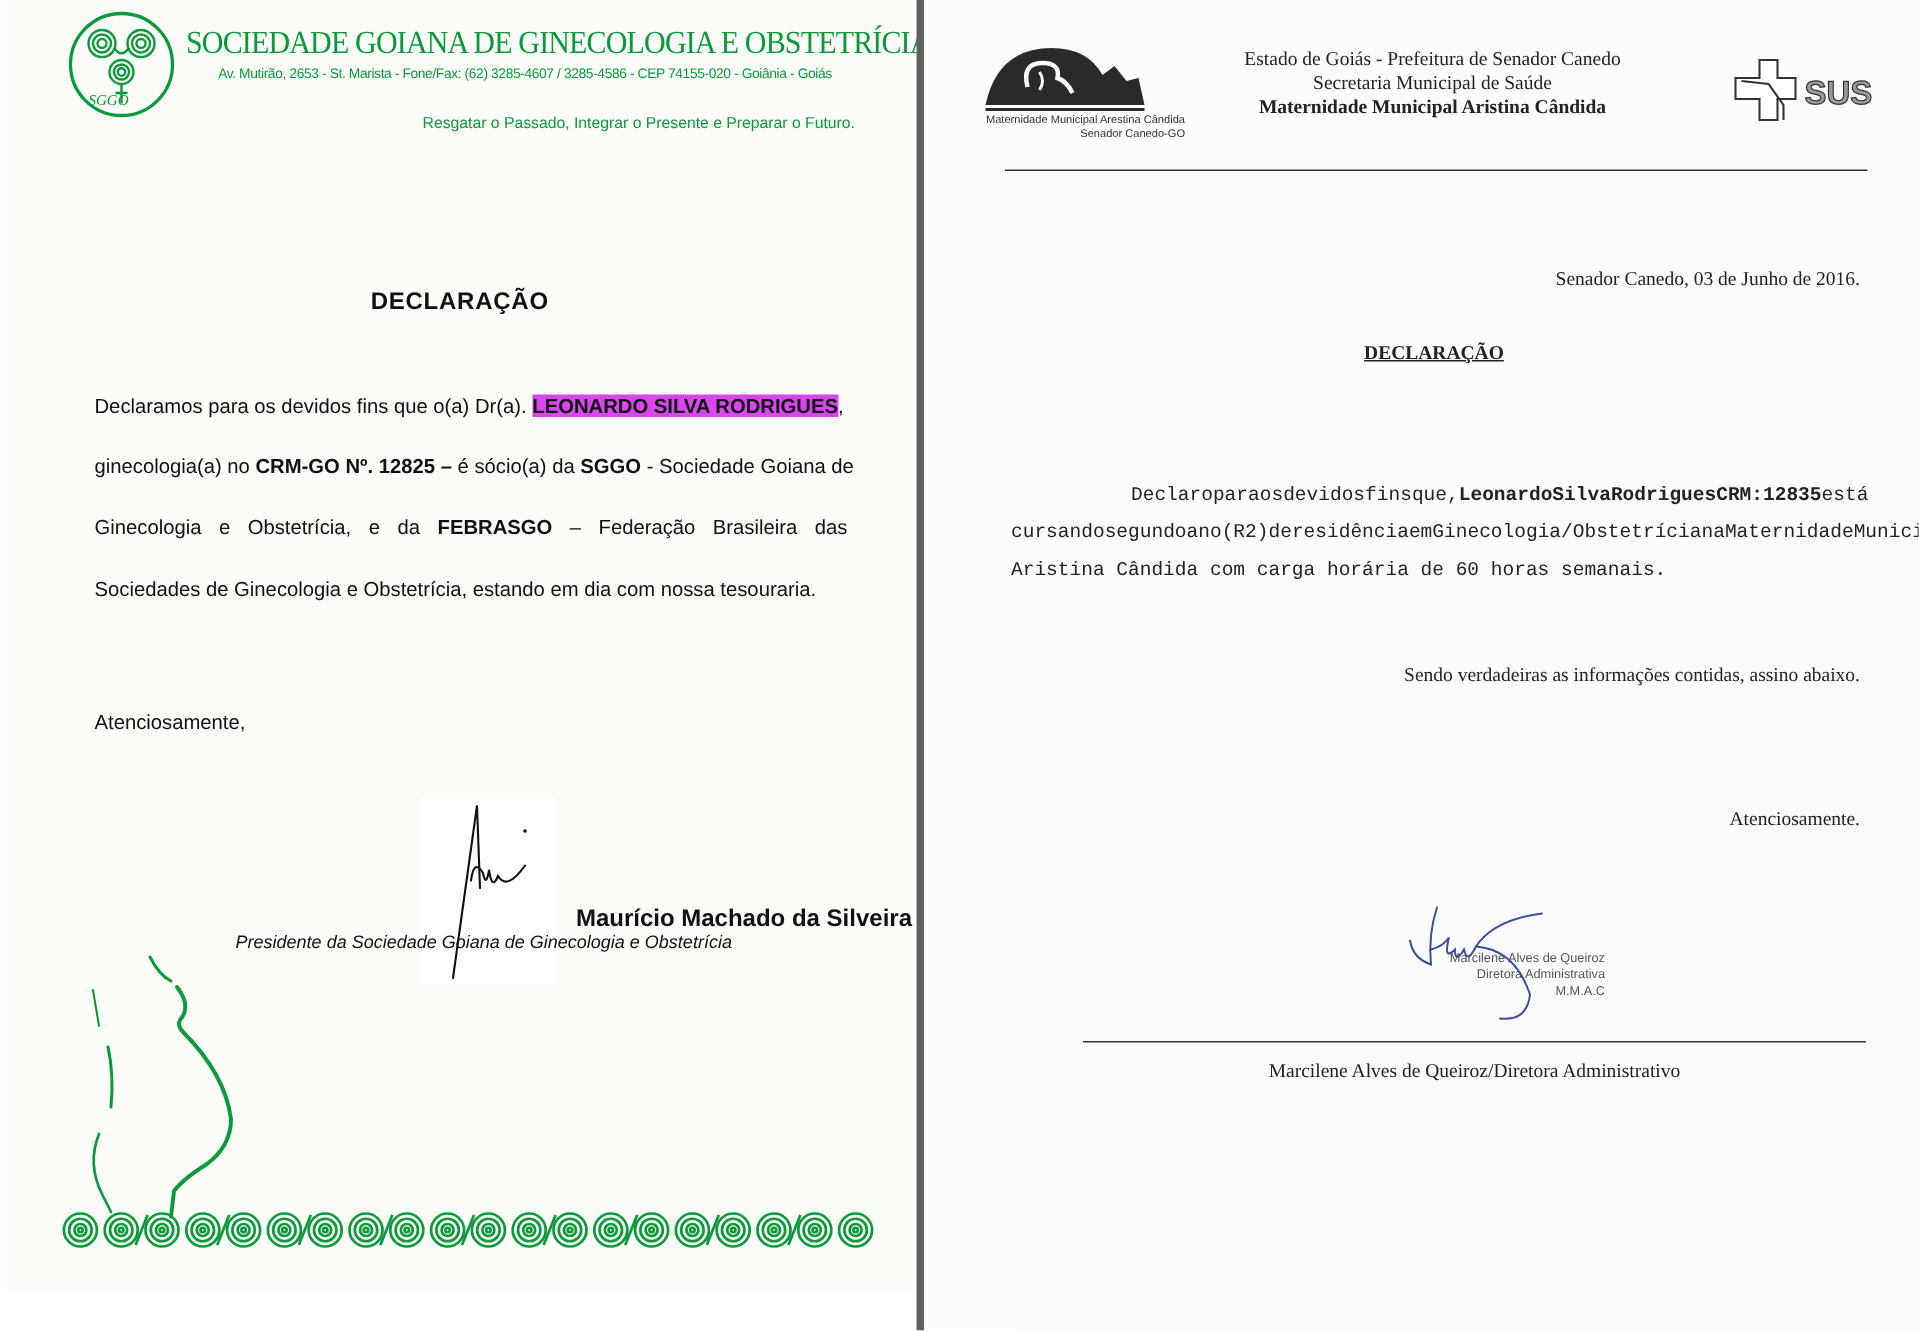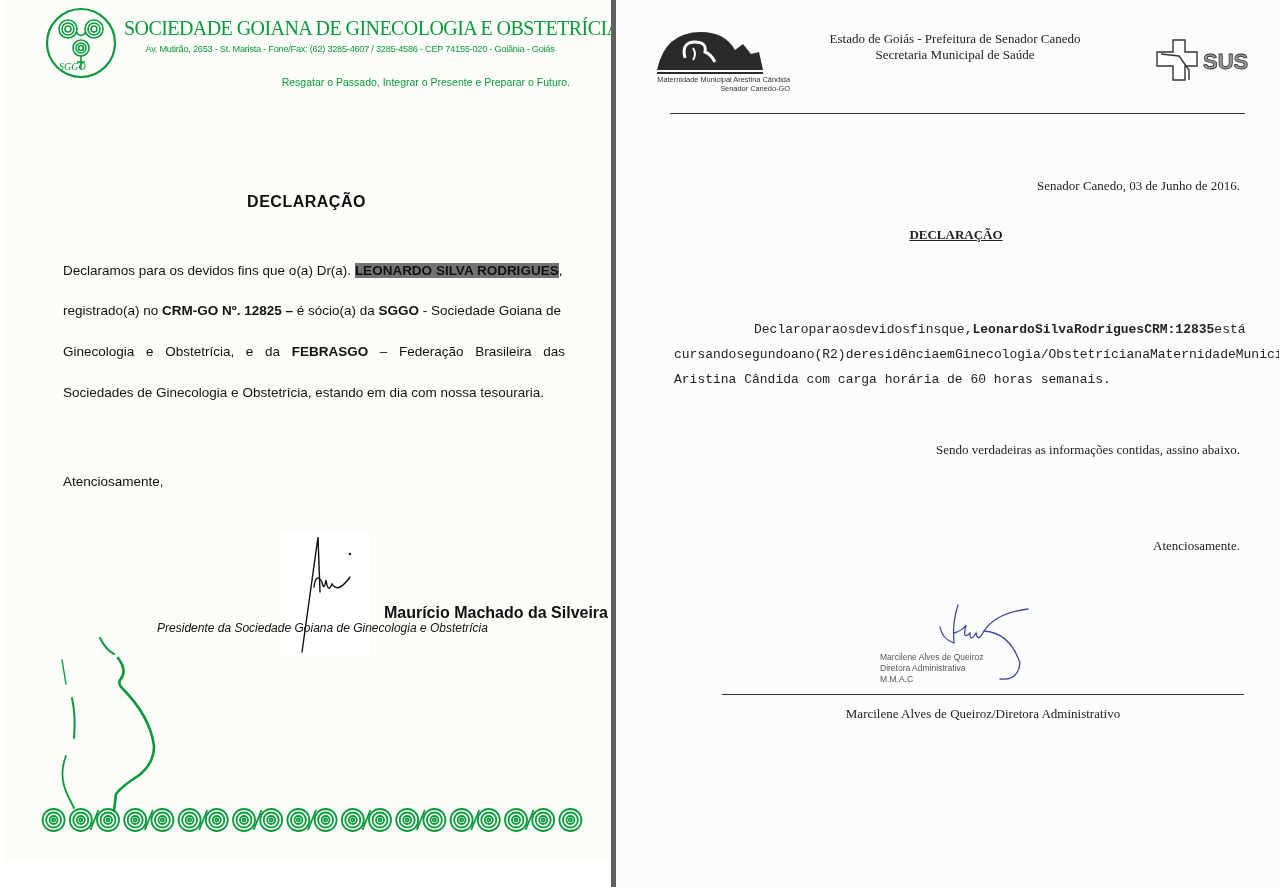--- a/index.html
+++ b/index.html
@@ -32,21 +32,21 @@
   #left-date { right: 47px; top: 145px; font-size: 13.5px; color: #111; }
   #left-title {
     left: 5px; width: 603px; top: 193px; text-align: center;
     font-size: 16px; font-weight: bold; color: #111; letter-spacing: 0.5px;
   }
   .lbody {
     position: absolute; left: 63px; width: 502px; font-size: 13.5px; color: #111;
     white-space: nowrap;
   }
   .lbody b { font-weight: bold; }
-  .hl { background: #737373; }
+  .hl { background: #d946ef; }
   .justify-line { display: flex; justify-content: space-between; }
   #left-closing { left: 63px; top: 474px; font-size: 13.5px; color: #111; }
   #left-signature { left: 280px; top: 532px; width: 90px; height: 124px; }
   #left-signer-name {
     left: 5px; width: 603px; top: 604px; text-align: right; padding-left: 32px; box-sizing: border-box;
     font-size: 16px; font-weight: bold; color: #111;
   }
   #left-signer-role {
     left: 5px; width: 603px; top: 621px; text-align: center; padding-left: 32px; box-sizing: border-box;
     font-size: 12px; font-style: italic; color: #111;
@@ -80,21 +80,21 @@
   #right-date { right: 39px; top: 131px; font-size: 13px; margin-top: 47px; }
   #right-title {
     left: 616px; width: 680px; top: 227px; text-align: center;
     font-size: 13px; font-weight: bold; text-decoration: underline;
   }
   .rbody { position: absolute; left: 674px; width: 567px; font-size: 13px; white-space: nowrap; font-family: Liberation Mono, monospace; }
   #right-closing-1 { right: 39px; top: 442px; font-size: 13px; }
   #right-closing-2 { right: 39px; top: 538px; font-size: 13px; }
   #right-signature { left: 900px; top: 603px; width: 150px; height: 85px; }
   #stamp {
-    left: 880px; top: 652px; width: 190px; text-align: left;
+    left: 880px; top: 633px; width: 190px; text-align: right;
     font-size: 8.5px; color: #555; line-height: 11px;
   }
   #right-sign-rule { left: 722px; top: 694px; width: 522px; height: 1px; background: #333; }
   #right-signer { left: 722px; width: 522px; top: 706px; text-align: center; font-size: 13px; }
 </style>
 </head>
 <body>
 
 <div id="doc-left"></div>
 
@@ -123,21 +123,21 @@
 </div>
 <div id="sggo-motto" class="abs">Resgatar o Passado, Integrar o Presente e Preparar o Futuro.</div>
 
 <div id="left-date" class="abs">Goiânia, 04 de agosto de 2016.</div>
 <div id="left-title" class="abs">DECLARAÇÃO</div>
 
 <div class="lbody" style="top:263px;">
   <span>Declaramos para os devidos fins que o(a) Dr(a). </span><b class="hl">LEONARDO SILVA RODRIGUES</b><span>,</span>
 </div>
 <div class="lbody" style="top:303px;">
-  <span>registrado(a) no </span><b>CRM-GO Nº. 12825 –</b><span> é sócio(a) da </span><b>SGGO</b><span> - Sociedade Goiana de</span>
+  <span>ginecologia(a) no </span><b>CRM-GO Nº. 12825 –</b><span> é sócio(a) da </span><b>SGGO</b><span> - Sociedade Goiana de</span>
 </div>
 <div class="lbody justify-line" style="top:344px;">
   <span>Ginecologia</span>
   <span>e</span>
   <span>Obstetrícia,</span>
   <span>e</span>
   <span>da</span>
   <b>FEBRASGO</b>
   <span>–</span>
   <span>Federação</span>
@@ -315,20 +315,21 @@
   <rect x="2" y="44" width="106" height="2" fill="#2a2a2a"></rect>
 </svg>
 <div id="mat-logo-caption" class="abs">
   <div>Maternidade Municipal Arestina Cândida</div>
   <div>Senador Canedo-GO</div>
 </div>
 
 <div id="right-header" class="abs serif">
   <div>Estado de Goiás - Prefeitura de Senador Canedo</div>
   <div>Secretaria Municipal de Saúde</div>
+  <div class="strong">Maternidade Municipal Aristina Cândida</div>
 </div>
 
 <svg id="sus-logo" class="abs" viewBox="0 0 108 50">
   <path d="M20 4 L32 4 L32 16 L44 16 L44 30 L32 30 L32 44 L20 44 L20 30 L4 30 L4 16 L20 16 Z" fill="#ffffff" stroke="#333" stroke-width="1.4"></path>
   <path d="M8 18 L26 20 L36 34 L36 44" fill="none" stroke="#333" stroke-width="1.4"></path>
   <text x="50" y="33" font-family="Liberation Sans, sans-serif" font-size="22" font-weight="bold" fill="#9a9a9a" stroke="#333" stroke-width="0.8">SUS</text>
 </svg>
 
 <div id="right-header-rule" class="abs"></div>
 

